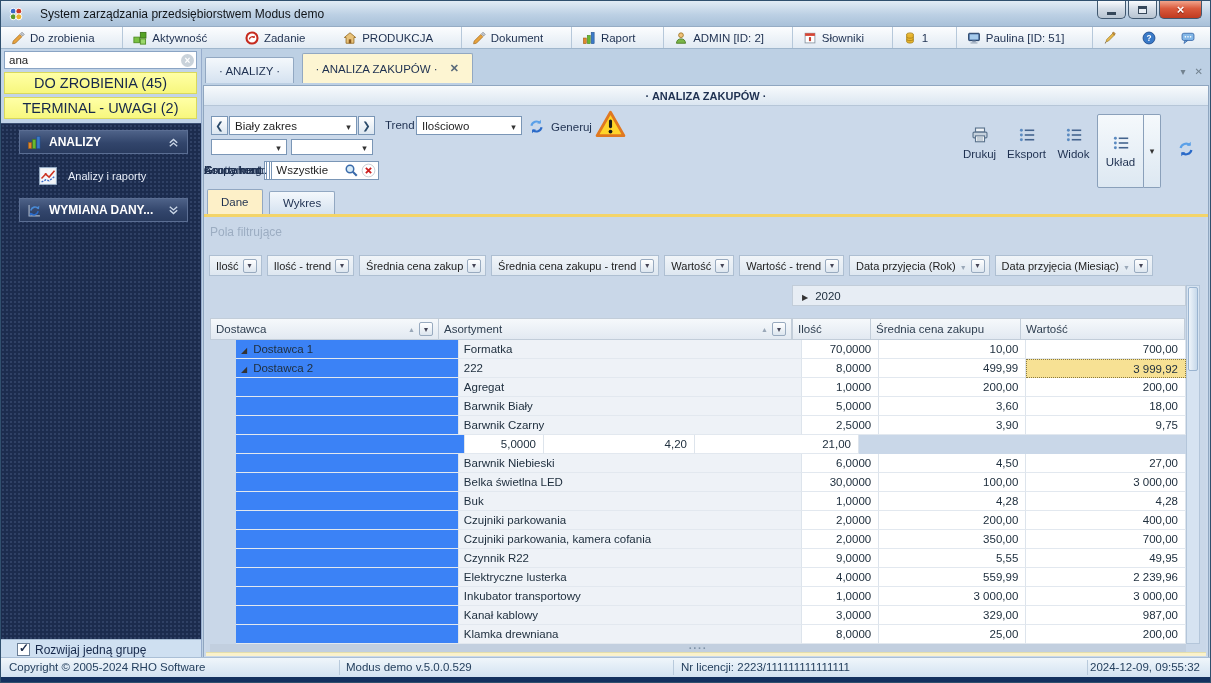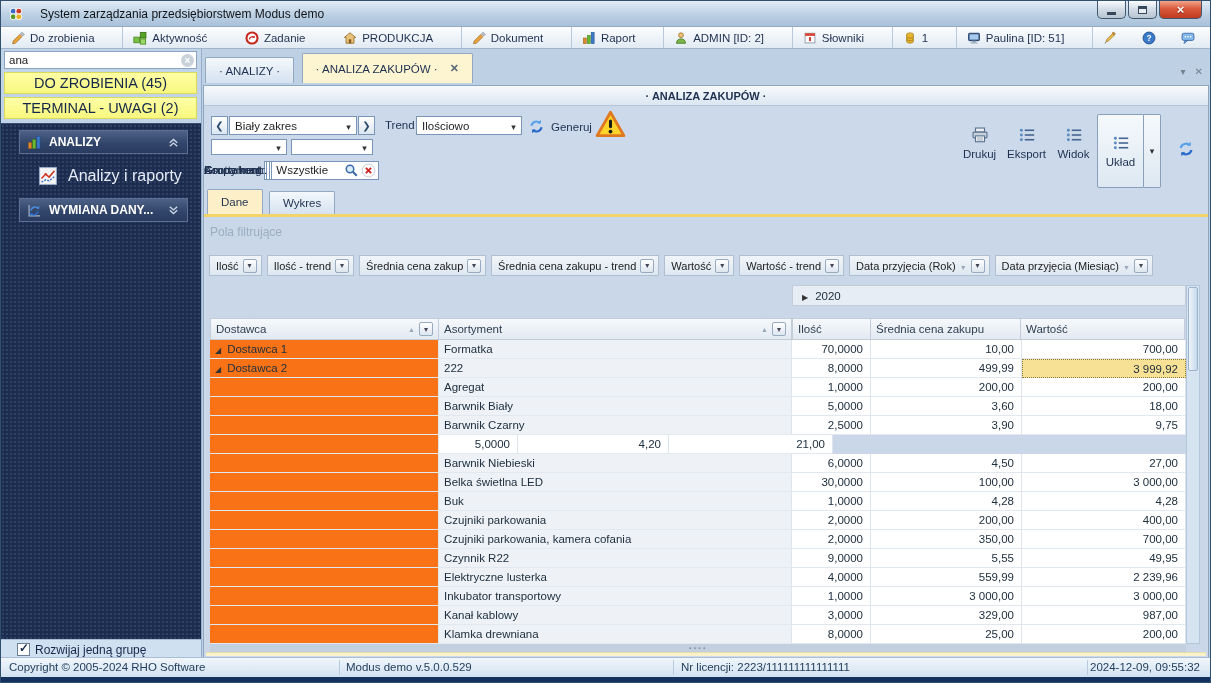--- a/index.html
+++ b/index.html
@@ -46,21 +46,21 @@
     background:linear-gradient(#ffffa6,#f7f77e); border:1px solid #d9d95c; color:#16284a;
     font-size:14.5px; display:flex; align-items:center; justify-content:center; }
   .nav-panel { position:absolute; left:0; right:0; top:74px; bottom:20px; background:#1c2c4e;
     background-image:radial-gradient(rgba(80,100,140,.38) 1px, transparent 1.2px);
     background-size:4px 4px; border-top:1px solid #3c5074; }
   .nav-group-header { margin:6px 13px 0 18px; height:24px;
     background:linear-gradient(#4e6288,#32456b 55%,#293b5f); border:1px solid #5b6e93;
     display:flex; align-items:center; padding:0 7px; color:#fff; font-weight:bold; font-size:12px; gap:7px; }
   .nav-group-header .icon svg { width:15px; height:15px; display:block; }
   .nav-chevron { margin-left:auto; } .nav-chevron svg { width:13px; height:13px; display:block; }
-  .nav-item { display:flex; align-items:center; gap:11px; color:#e7edf8; font-size:16px;
+  .nav-item { display:flex; align-items:center; gap:11px; color:#e7edf8; font-size:11px;
     margin:13px 0 13px 38px; }
   .nav-item .icon svg { width:18px; height:18px; display:block; }
   .sidebar-footer { position:absolute; left:0; right:0; bottom:0; height:20px; background:#cfe0f1;
     border-top:1px solid #a8bdd4; display:flex; align-items:center; gap:5px; padding-left:16px;
     font-size:12px; color:#16284a; }
   .checkbox { width:13px; height:13px; background:#fff; border:1px solid #6a7e96; position:relative; }
   .checkbox::after { content:"✓"; position:absolute; left:1px; top:-3px; font-size:12px;
     font-weight:bold; color:#1a2a4a; }
 
   
@@ -153,21 +153,21 @@
   .sort-asc { margin-left:auto; color:#9aa8b8; font-size:7px; margin-right:4px; }
   .sort-asc::after { content:"▲"; }
   .hdr-filter { width:14px; height:14px; border:1px solid #98aabf; border-radius:2px;
     background:linear-gradient(#ffffff,#dde6ef); display:flex; align-items:center; justify-content:center; color:#445; }
   .hdr-filter::after { content:"▾"; font-size:8px; }
 
   .rows { position:absolute; top:123px; left:4px; width:976px; }
   .grid-row { display:flex; height:19px; }
   .cell { font-size:11.5px; color:#20303f; display:flex; align-items:center; padding:0 5px;
     border-bottom:1px solid #e2e8ef; border-right:1px solid #dde4ec; overflow:hidden; white-space:nowrap; }
-  .c-supplier { width:229px; background:#f97316; gap:6px; }
+  .c-supplier { width:229px; background:#3b82f6; gap:6px;margin-left:26px; }
   .c-item { width:353px; background:#eef2f7; }
   .c-qty { width:79px; background:#fff; }
   .c-price { width:151px; background:#fff; }
   .c-value { width:164px; background:#fff; }
   .num { justify-content:flex-end; padding-right:7px; }
   .expander::after { content:"◢"; font-size:8px; color:#333; }
   .cell.selected { background:#f7e194; border:1px dotted #8a7a40; }
 
   .hscroll { position:absolute; top:427px; left:4px; width:976px; height:8px; background:#c2cfdf;
     display:flex; align-items:center; justify-content:center; }

